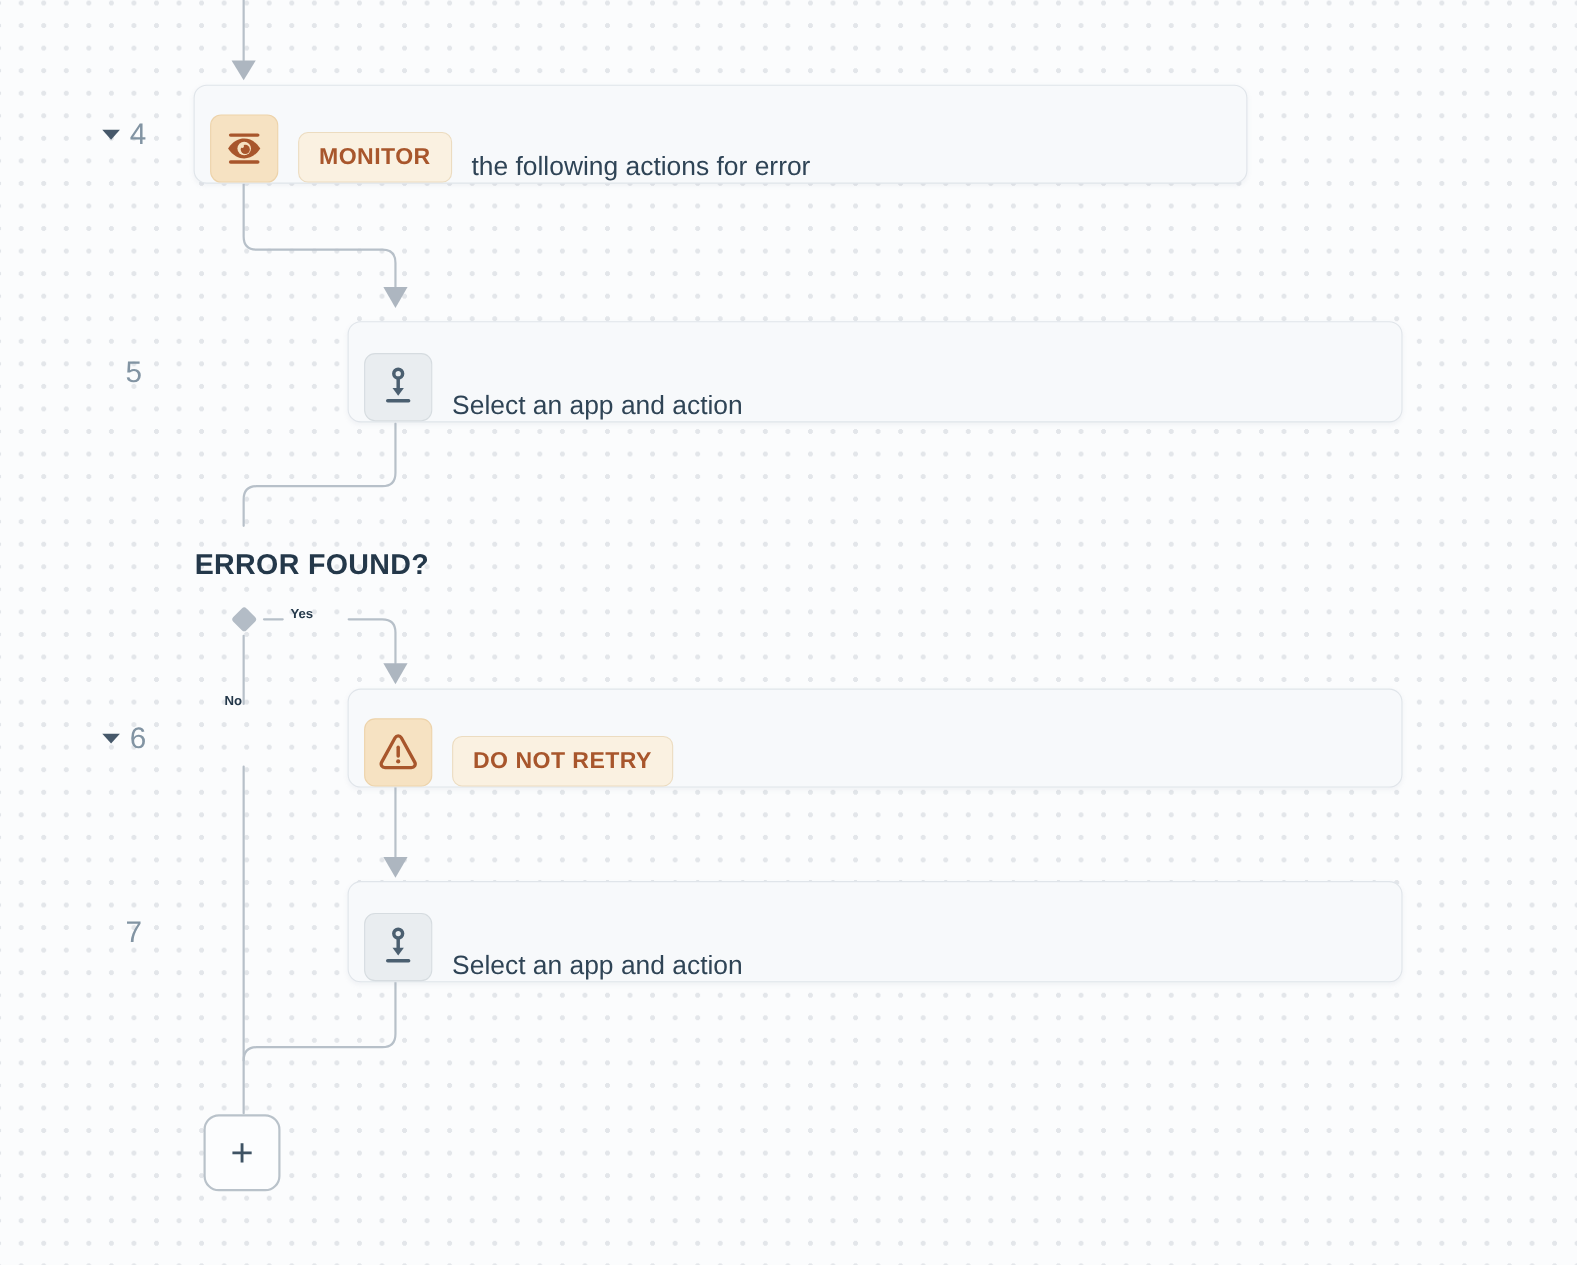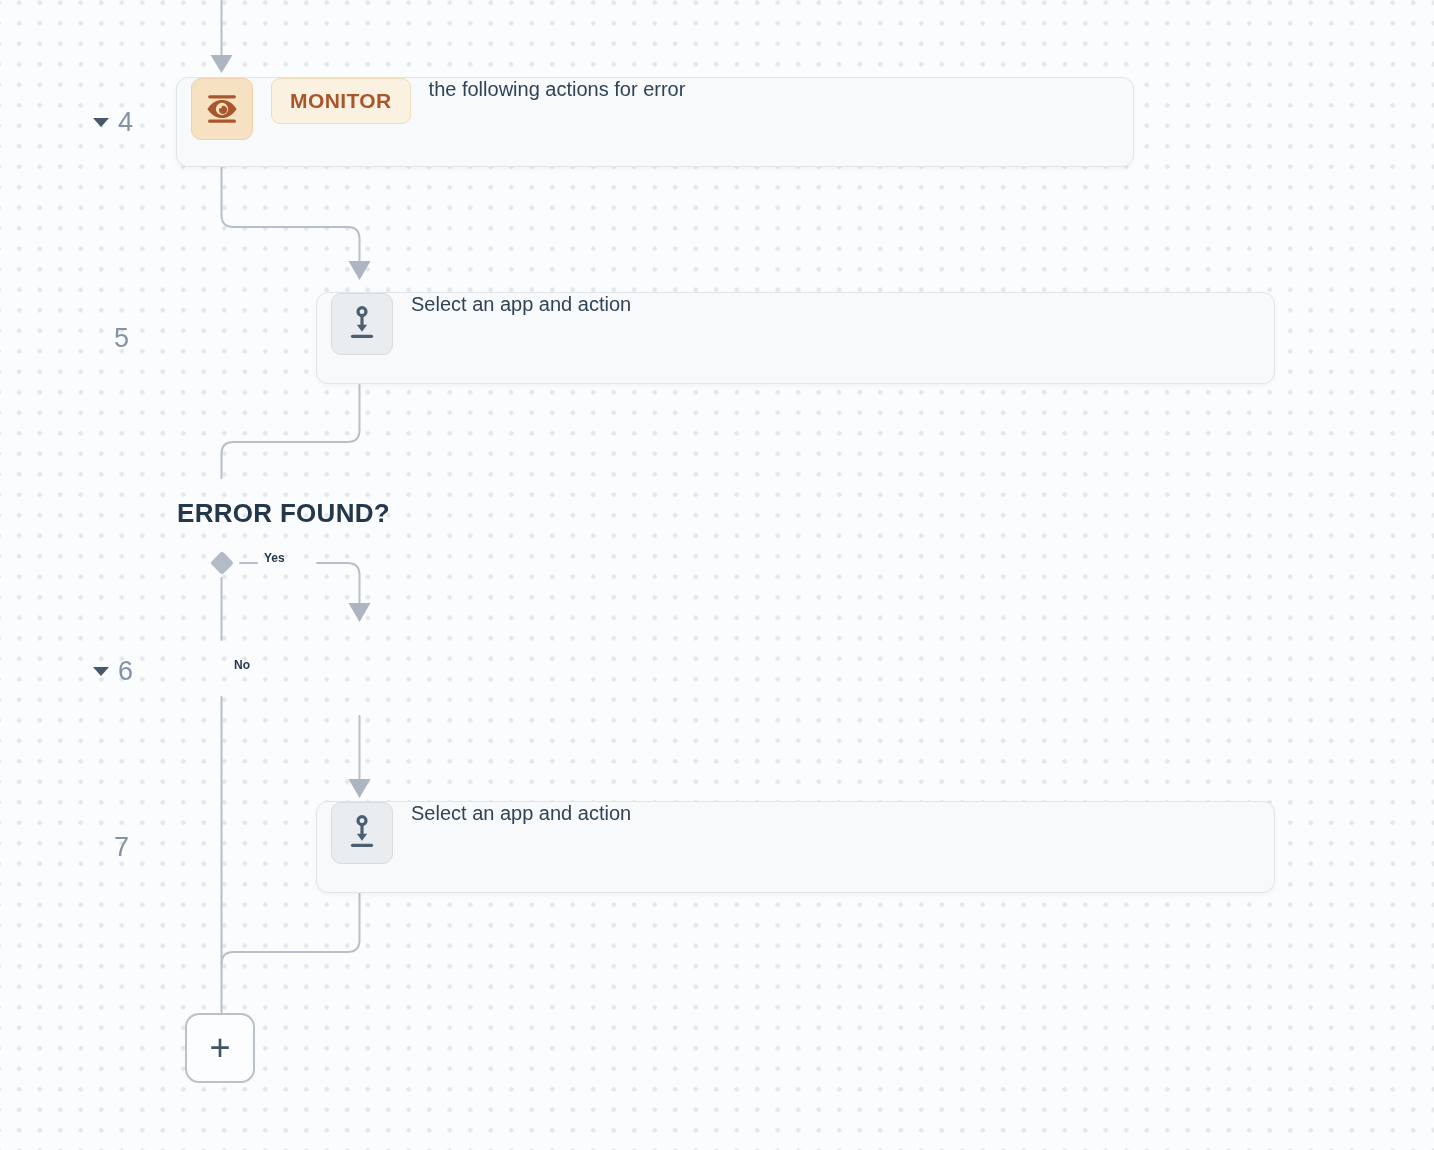--- a/index.html
+++ b/index.html
@@ -28,21 +28,21 @@
     height: 1150px;
     pointer-events: none;
   }
   .card {
     position: absolute;
     box-sizing: border-box;
     background: #f7f9fb;
     border: 1px solid #e0e5ea;
     border-radius: 12px;
     display: flex;
-    align-items: flex-start;
+    align-items: flex-end;
     padding: 0 14px;
     gap: 18px;
     box-shadow: 0 2px 4px rgba(150,160,175,0.10);
     cursor: pointer;
   }
   .card-4 { left: 176px; top: 77px;  width: 958px; height: 90px; }
   .card-5 { left: 316px; top: 292px; width: 959px; height: 92px; }
   .card-6 { left: 316px; top: 626px; width: 959px; height: 90px; }
   .card-7 { left: 316px; top: 801px; width: 959px; height: 92px; }
   .icon-box {
@@ -73,21 +73,21 @@
     display: flex;
     align-items: center;
     color: #a8562c;
     font-size: 21px;
     font-weight: 700;
     letter-spacing: 0.4px;
     white-space: nowrap;
   }
   .card-text {
     color: #2f4456;
-    font-size: 20px;
+    font-size: 24px;
     white-space: nowrap;
   }
   .step-label {
     position: absolute;
     display: flex;
     align-items: center;
     gap: 9px;
   }
   .step-label .num {
     color: #8294a3;
@@ -117,21 +117,21 @@
     white-space: nowrap;
   }
   .branch-label {
     position: absolute;
     color: #24384a;
     font-size: 12px;
     font-weight: 700;
     white-space: nowrap;
   }
   .label-yes { left: 264px; top: 551px; }
-  .label-no  { left: 204px; top: 658px; margin-left: 30px; }
+  .label-no  { left: 204px; top: 630px; }
   .add-button {
     position: absolute;
     left: 185px;
     top: 1013px;
     width: 70px;
     height: 70px;
     box-sizing: border-box;
     background: #fcfdfe;
     border: 2px solid #b9c2ca;
     border-radius: 14px;
@@ -214,20 +214,30 @@
   </div>
 
   <div class="branch-question">ERROR FOUND?</div>
   <div class="branch-label label-yes">Yes</div>
   <div class="branch-label label-no">No</div>
 
   <div class="step-label label-6">
     <div class="disclosure"></div>
     <div class="num">6</div>
   </div>
+  <div class="card card-6">
+    <div class="icon-box accent">
+      <svg width="40" height="40" viewBox="0 0 24 24" xmlns="http://www.w3.org/2000/svg">
+        <path d="M10.3,4.0 L3.0,17.3 C2.2,18.8 3.2,20.3 4.8,20.3 H19.2 C20.8,20.3 21.8,18.8 21.0,17.3 L13.7,4.0 C12.9,2.6 11.1,2.6 10.3,4.0 Z" stroke="#a8562c" stroke-width="1.8" fill="none" stroke-linejoin="round"></path>
+        <path d="M12,9.2 V14.0" stroke="#a8562c" stroke-width="1.9" stroke-linecap="round" fill="none"></path>
+        <circle cx="12" cy="16.9" r="1.15" fill="#a8562c"></circle>
+      </svg>
+    </div>
+    <div class="badge">DO NOT RETRY</div>
+  </div>
 
   <div class="step-label label-7">
     <div class="num">7</div>
   </div>
   <div class="card card-7">
     <div class="icon-box gray">
       <svg width="40" height="40" viewBox="0 0 24 24" xmlns="http://www.w3.org/2000/svg">
         <circle cx="12" cy="4.6" r="2.4" stroke="#4b5f70" stroke-width="1.9" fill="none"></circle>
         <path d="M12,7.2 V12.6" stroke="#4b5f70" stroke-width="1.9" fill="none"></path>
         <polygon points="8.9,12.4 15.1,12.4 12,16.6" fill="#4b5f70"></polygon>

